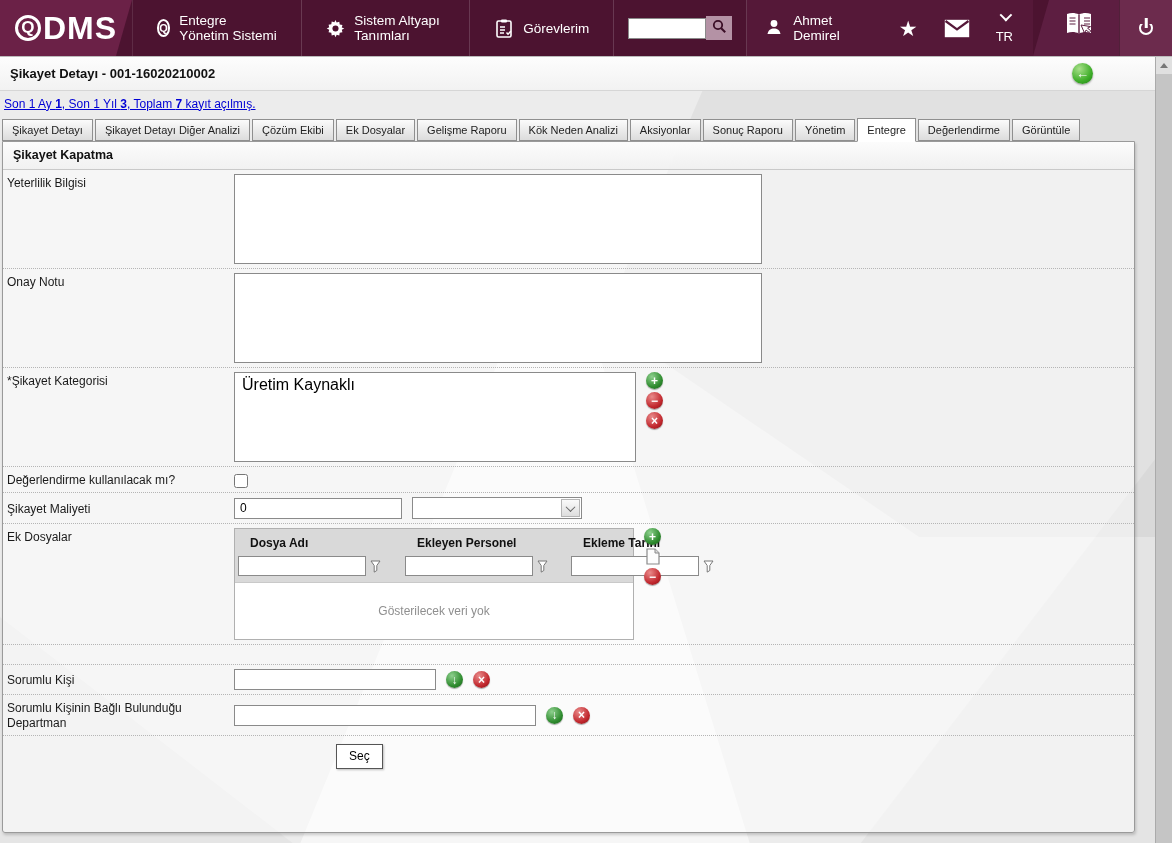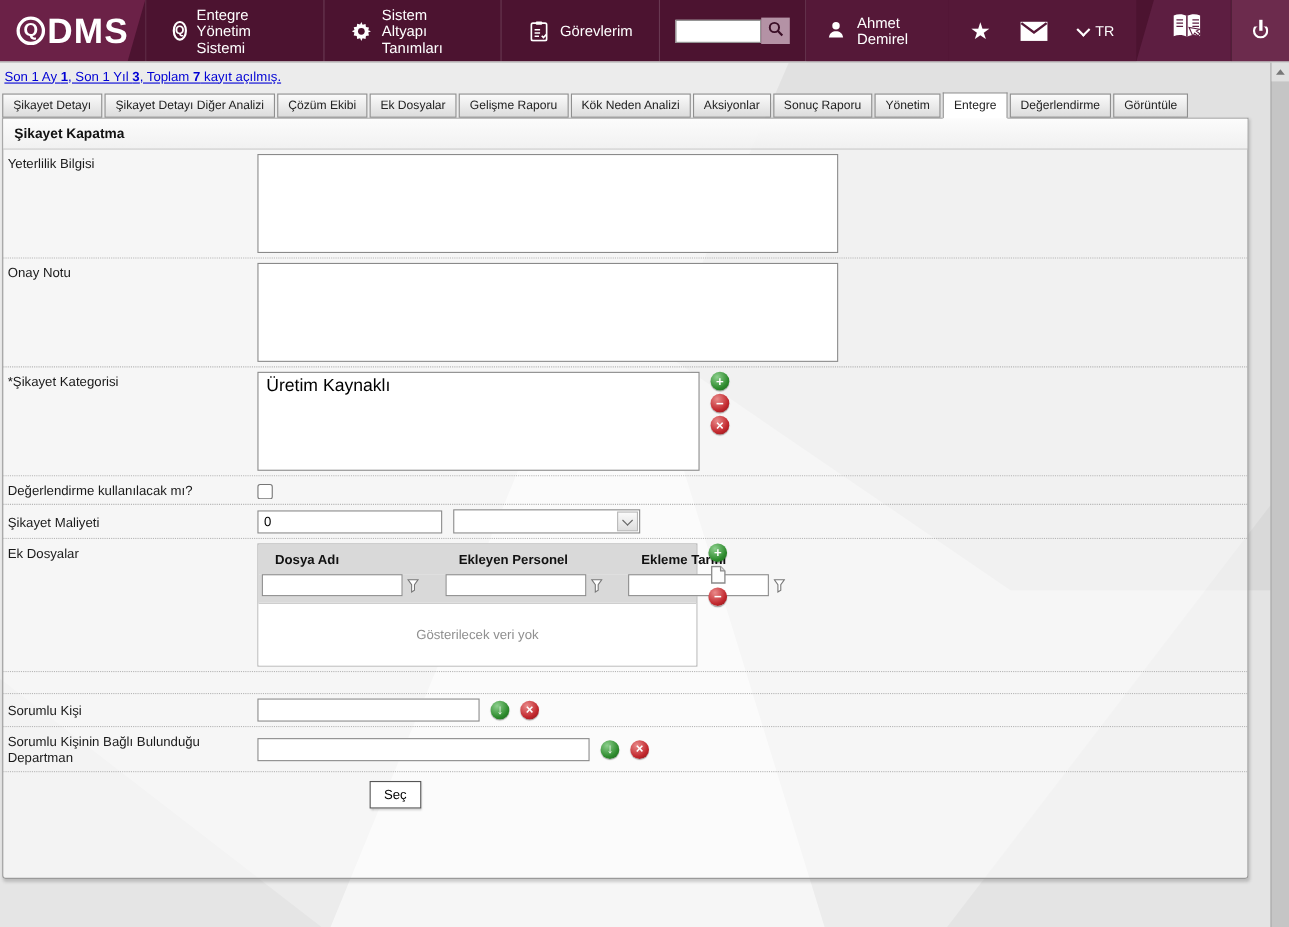--- a/index.html
+++ b/index.html
@@ -32,21 +32,21 @@
     padding:0 5px; font-size:12px; }
   .search-btn { width:26px; height:24px; background:#b492a5; border:none; cursor:pointer;
     display:flex; align-items:center; justify-content:center; }
 
   .user-seg { display:flex; align-items:center; gap:10px; padding:0 18px;
     background:#551838; font-size:13.5px; cursor:pointer; }
   .right-icons { display:flex; align-items:center; gap:26px; padding:0 20px;
     background:#551838; }
   .ricon { cursor:pointer; display:flex; align-items:center; }
   .star { font-size:21px; line-height:1; }
-  .lang { display:flex; align-items:center; gap:8px; font-size:13px; cursor:pointer; }
+  .lang { display:flex; align-items:center; gap:8px; font-size:13px; cursor:pointer;flex-direction:column; }
   .chev { width:9px; height:9px; border-right:2px solid #fff; border-bottom:2px solid #fff;
     transform:rotate(45deg) translateY(-2px); }
   .book-seg { background:#5d1e41; clip-path:polygon(16px 0,100% 0,100% 100%,0 100%);
     display:flex; align-items:center; padding:0 22px 0 30px; cursor:pointer; }
   .power-seg { background:#6c2b4d; border-left:1px solid rgba(0,0,0,.25);
     display:flex; align-items:center; padding:0 16px; cursor:pointer; flex:1 0 auto;
     justify-content:center; }
   .power-ico { position:relative; width:20px; height:20px; }
   .power-ico::before { content:""; position:absolute; inset:3px; border:2.5px solid #fff;
     border-radius:50%; clip-path:polygon(0 22%,100% 22%,100% 100%,0 100%); }
@@ -250,20 +250,24 @@
   <div class="facet f3"></div>
   <div class="facet f4"></div>
 
   <div class="vscroll">
     <div class="vs-up">
         <i></i>
       </div>
   </div>
 
   <div class="content-inner">
+    <div class="titlebar">
+      <span class="page-title">Şikayet Detayı - 001-16020210002</span>
+      <span class="back-btn">←</span>
+    </div>
 
     <div class="statsbar">
       <a class="stats-link"><span>Son 1 Ay </span><b>1</b><span>, Son 1 Yıl </span><b>3</b><span>, Toplam </span><b>7</b><span> kayıt açılmış.</span></a>
     </div>
 
     <div class="tabbar">
       <div class="tab">Şikayet Detayı</div>
       <div class="tab">Şikayet Detayı Diğer Analizi</div>
       <div class="tab">Çözüm Ekibi</div>
       <div class="tab">Ek Dosyalar</div>

